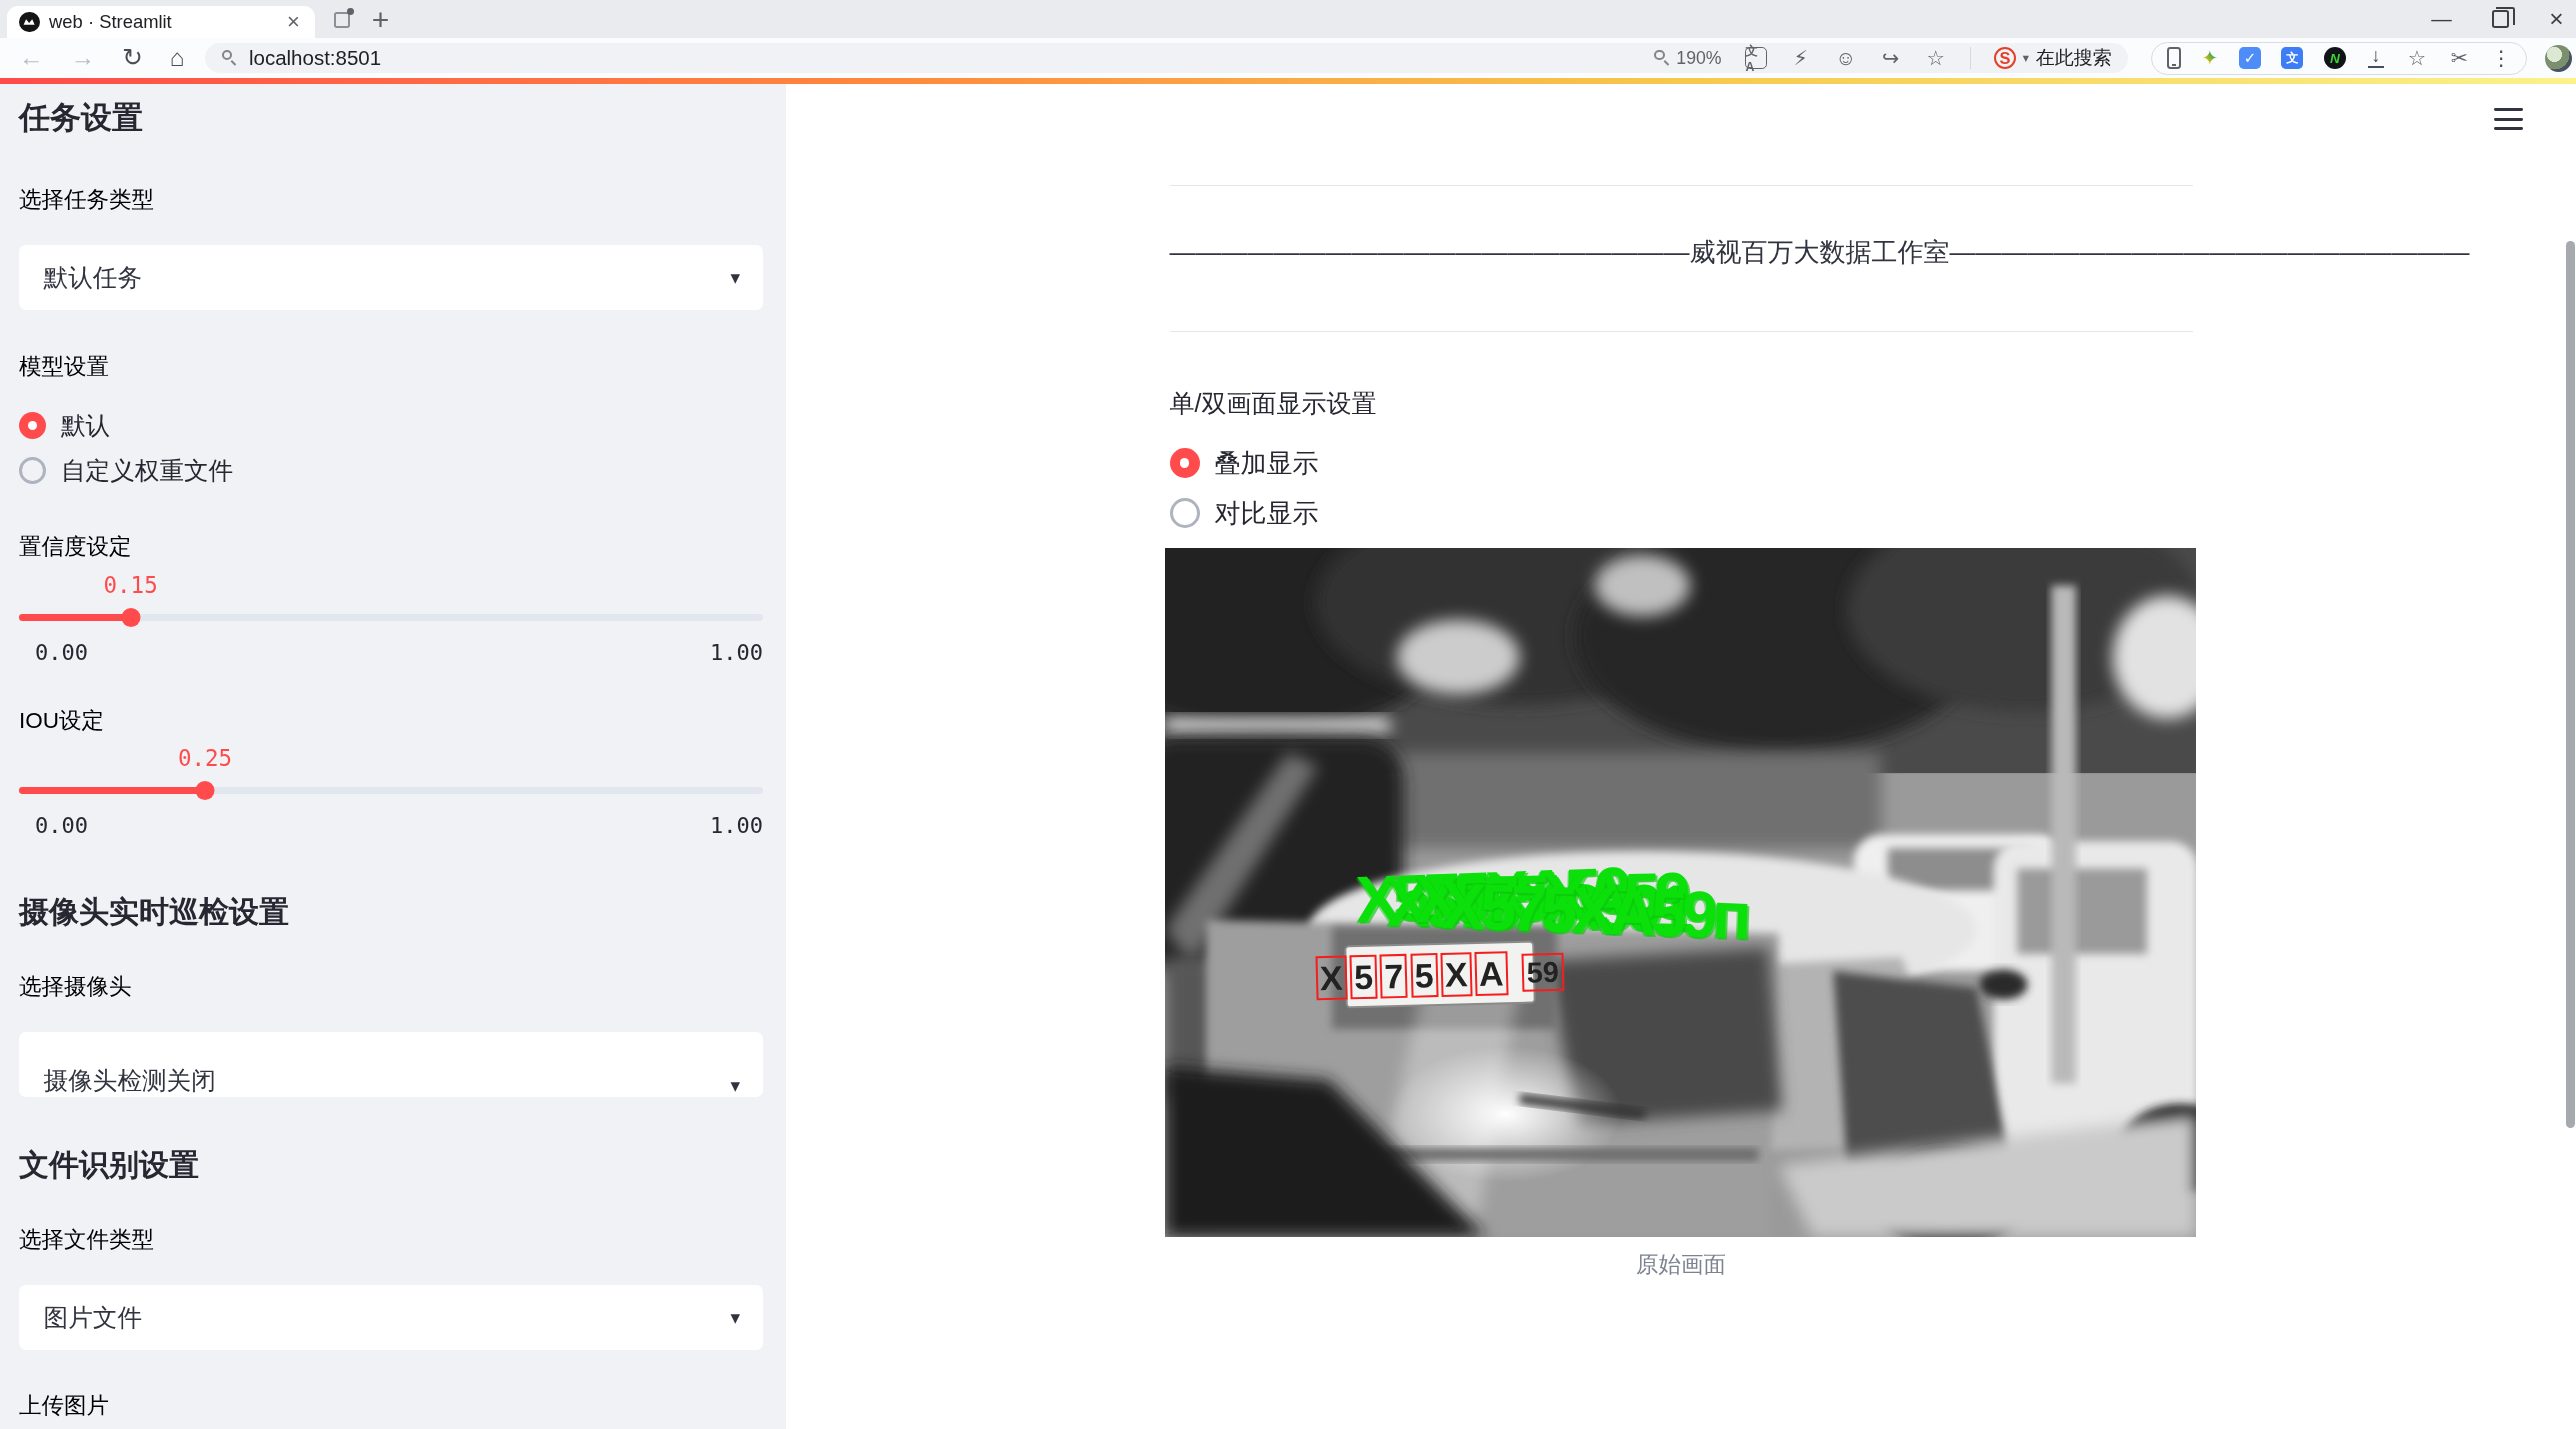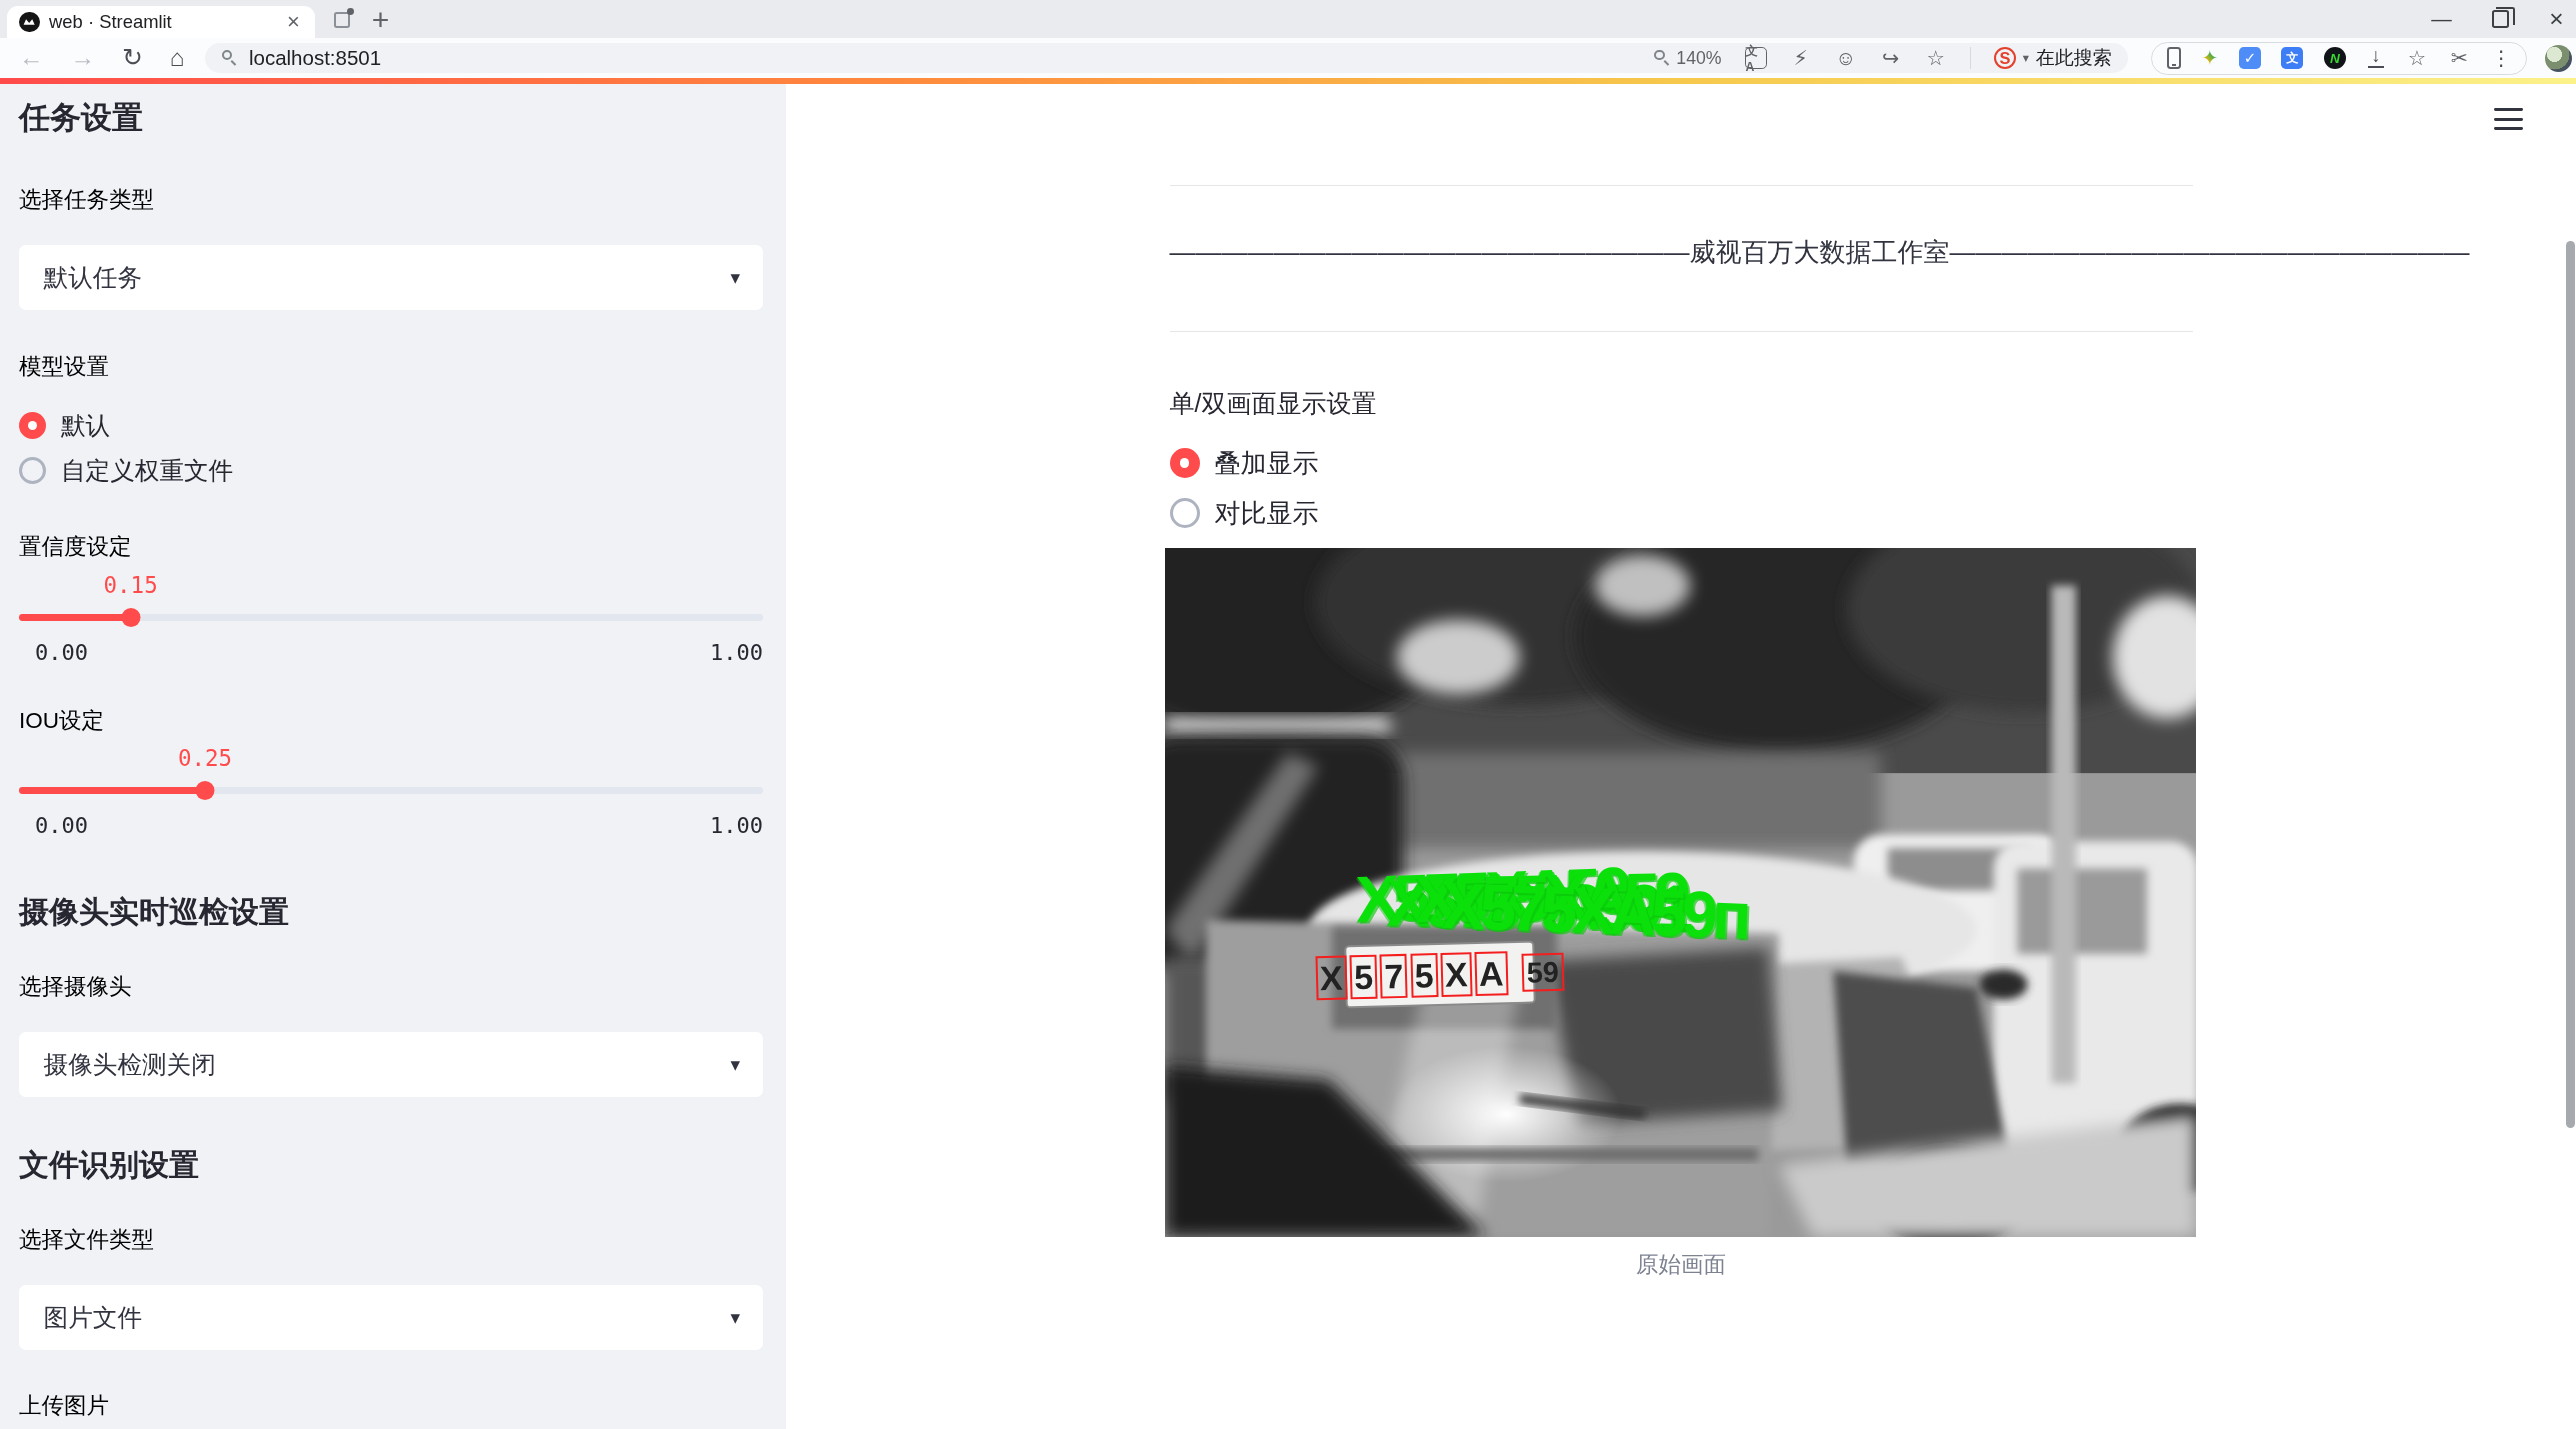--- a/index.html
+++ b/index.html
@@ -175,21 +175,21 @@
         <i class="lens"></i>
         <i class="tail"></i>
       </span>
     <span class="url-text">localhost:8501</span>
     <div class="pill-right">
       <span class="zoombadge">
         <span class="search-ico">
             <i class="lens"></i>
             <i class="tail"></i>
           </span>
-        <span>140%</span>
+        <span>190%</span>
       </span>
       <span class="mini-ico transl plain">文A</span>
       <span class="mini-ico">⚡</span>
       <span class="mini-ico">☺</span>
       <span class="mini-ico">↪</span>
       <span class="mini-ico">☆</span>
       <span class="vsep"></span>
       <span class="sogou">
         <span class="sogou-s">S</span>
         <span class="caret">▾</span>
@@ -261,21 +261,21 @@
       <span class="fill" style="width:25%;"></span>
       <span class="thumb" style="left:25%;"></span>
       <div class="minmax">
         <span>0.00</span>
         <span>1.00</span>
       </div>
     </div>
 
     <div class="sb-h1" style="margin-top:45px; font-size:30px;">摄像头实时巡检设置</div>
     <div class="sb-label" style="margin-top:38px;">选择摄像头</div>
-    <div class="selectbox" style="margin-top:30px;">
+    <div class="selectbox" style="margin-top:30px;align-items:flex-end;">
       <span class="val">摄像头检测关闭</span>
       <span class="dd">▾</span>
     </div>
 
     <div class="sb-h1" style="margin-top:48px; font-size:30px;">文件识别设置</div>
     <div class="sb-label" style="margin-top:38px;">选择文件类型</div>
     <div class="selectbox" style="margin-top:30px;">
       <span class="val">图片文件</span>
       <span class="dd">▾</span>
     </div>

